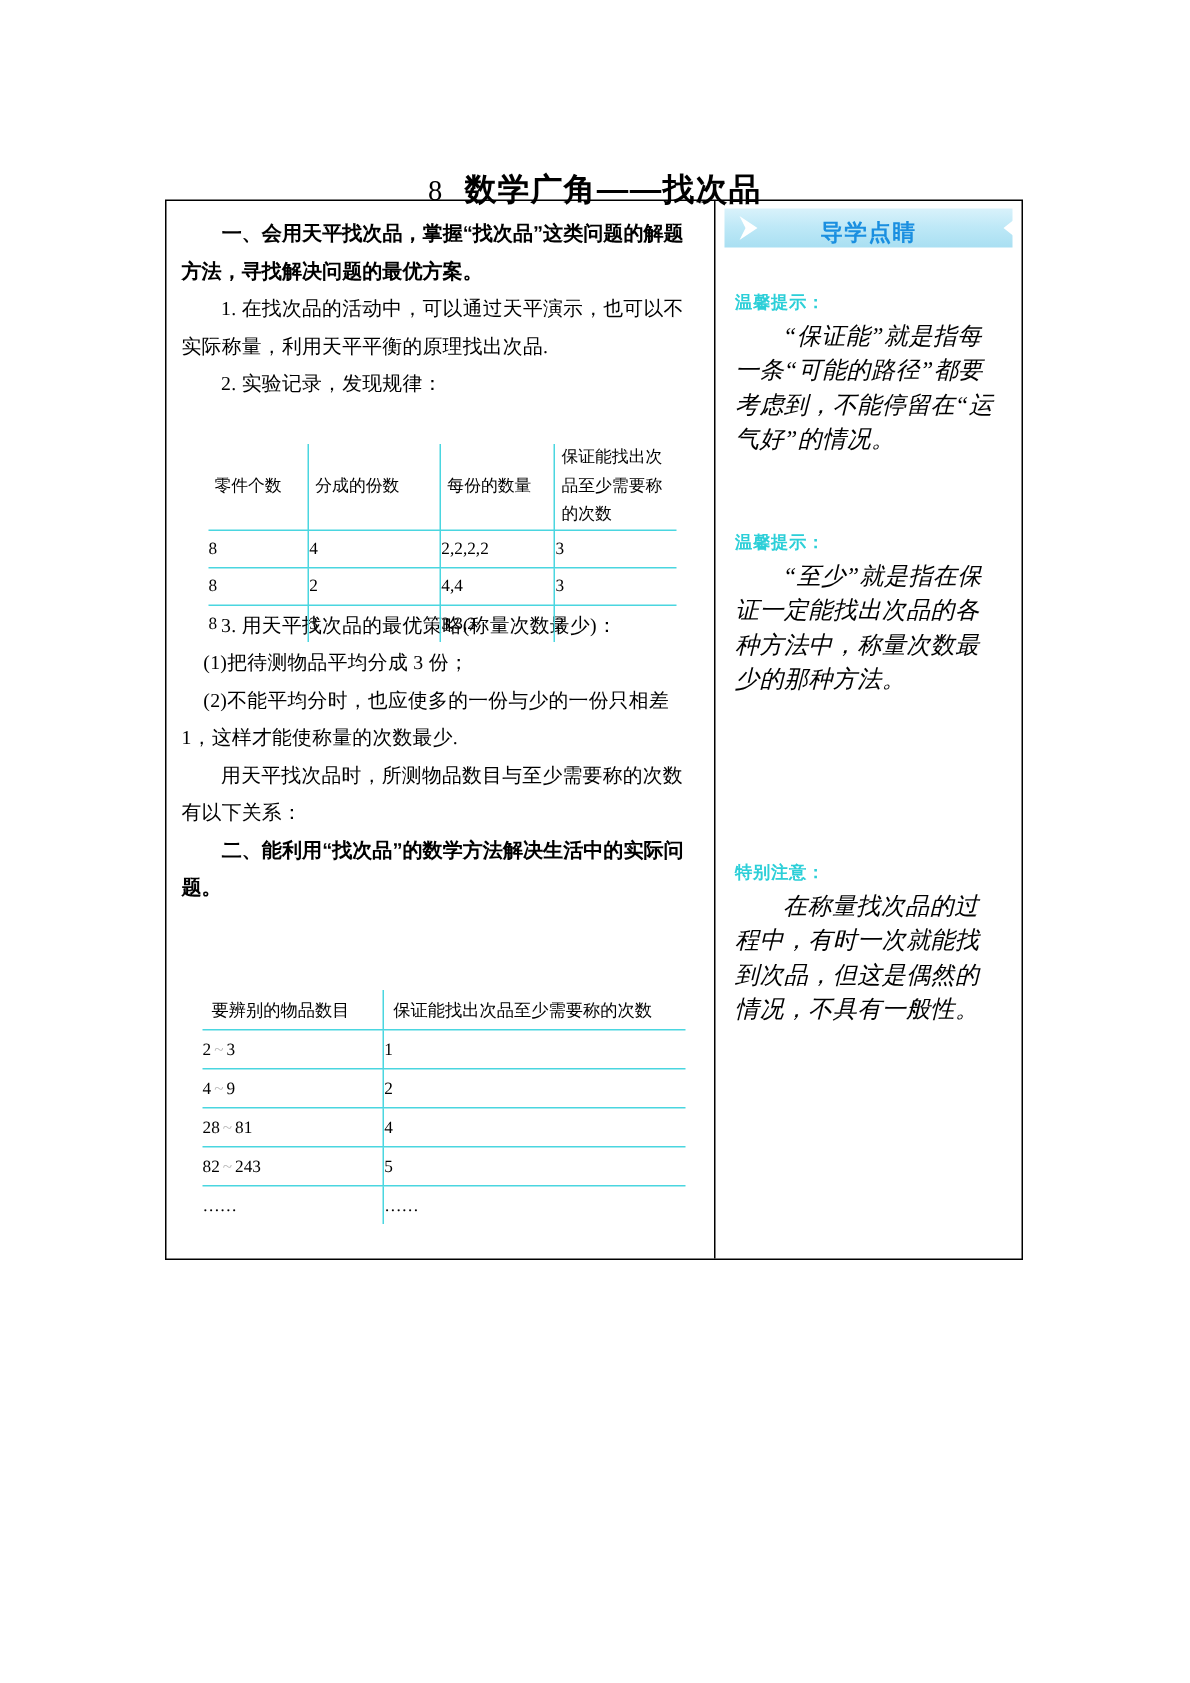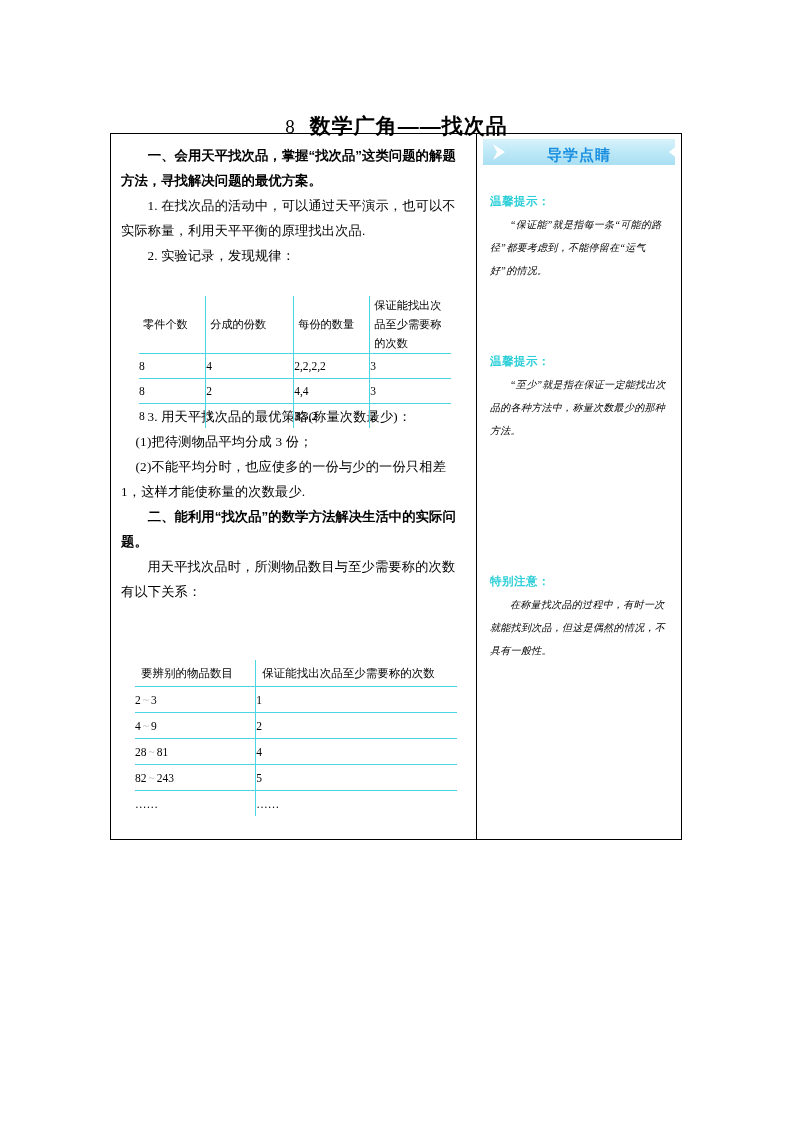--- a/index.html
+++ b/index.html
@@ -168,21 +168,21 @@
   }
   .tip-label {
     font-family: "Liberation Sans", sans-serif;
     font-weight: bold;
     font-size: 11.5px;
     color: #2ccfd8;
     letter-spacing: 0.5px;
     margin-bottom: 4px;
   }
   .tip-body {
-    font-size: 10px;
+    font-size: 16px;
     line-height: 23px;
     text-indent: 2em;
     letter-spacing: 0.3px;
     font-style: italic;
   }
   .tip-1 { position: absolute; left: 0; top: 60px;  width: 100%; box-sizing: border-box; }
   .tip-2 { position: absolute; left: 0; top: 220px; width: 100%; box-sizing: border-box; }
   .tip-3 { position: absolute; left: 0; top: 440px; width: 100%; box-sizing: border-box; }
 </style>
 </head>
@@ -198,22 +198,22 @@
 
     <p class="p bold">一、会用天平找次品，掌握“找次品”这类问题的解题方法，寻找解决问题的最优方案。</p>
     <p class="p">1. 在找次品的活动中，可以通过天平演示，也可以不实际称量，利用天平平衡的原理找出次品.</p>
     <p class="p">2. 实验记录，发现规律：</p>
 
     <div style="height:136px"></div>
 
     <p class="p">3. 用天平找次品的最优策略(称量次数最少)：</p>
     <p class="p indent1">(1)把待测物品平均分成 3 份；</p>
     <p class="p indent1">(2)不能平均分时，也应使多的一份与少的一份只相差1，这样才能使称量的次数最少.</p>
+    <p class="p">用天平找次品时，所测物品数目与至少需要称的次数有以下关系：</p>
     <p class="p bold">二、能利用“找次品”的数学方法解决生活中的实际问题。</p>
-    <p class="p">用天平找次品时，所测物品数目与至少需要称的次数有以下关系：</p>
 
     <table class="tbl" id="table1">
       <thead>
         <tr>
           <th class="c1 vline hline">零件个数</th>
           <th class="c2 vline hline">分成的份数</th>
           <th class="c3 vline hline">每份的数量</th>
           <th class="c4 hline">保证能找出次品至少需要称的次数</th>
         </tr>
       </thead>

